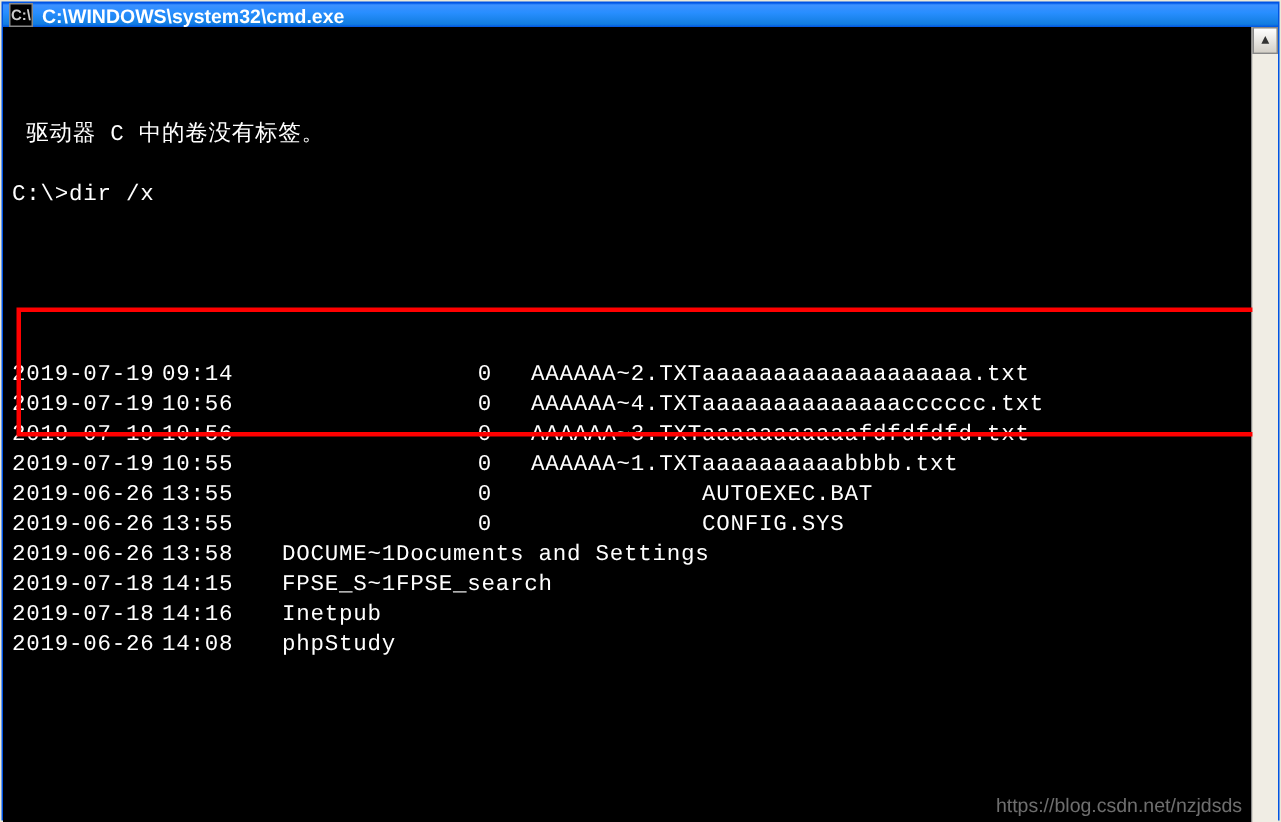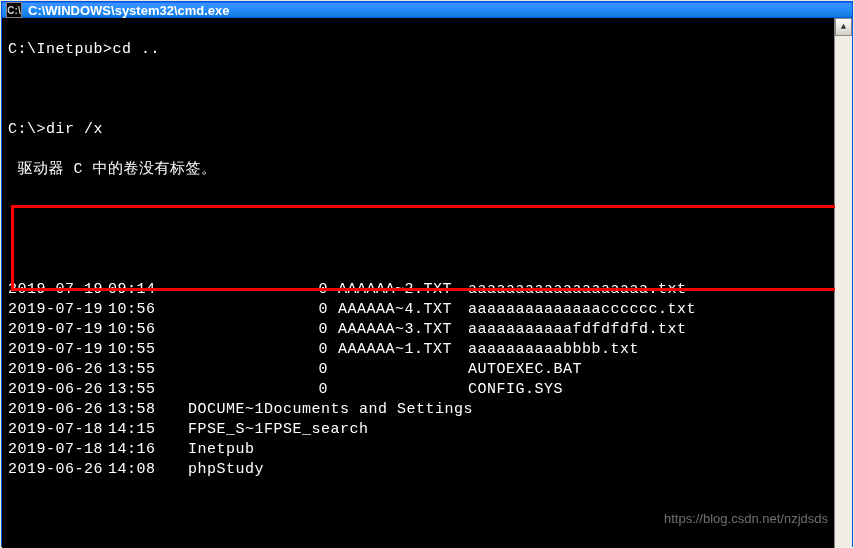--- a/index.html
+++ b/index.html
@@ -86,49 +86,48 @@
       position: absolute;
       border: 3px solid #ff0000;
       left: 9px;
       top: 187px;
       width: 830px;
       height: 86px;
       pointer-events: none;
     }
     .watermark {
       position: absolute;
-      bottom: 22px;
+      bottom: 4px;
       right: 26px;
       color: rgba(200,200,200,0.55);
       font-family: Arial, sans-serif;
       font-size: 13px;
     }
     .line { display: block; }
     .row { display: flex; }
     .c-date { width: 100px; font-family: Liberation Mono, monospace; }
     .c-time { width: 70px; }
     .c-dir { width: 90px; }
     .c-size { width: 70px; text-align: right; padding-right: 10px; }
-    .c-short { width: 130px; }
+    .c-short { width: 130px; text-align: right; }
     .c-name { }
   </style>
 </head>
 <body>
 
 <div class="window">
   <div class="titlebar">
     <div class="titlebar-icon">C:\</div>
     <div class="titlebar-text">C:\WINDOWS\system32\cmd.exe</div>
   </div>
   <div class="console-area">
     <div class="console-content">
-<span class="line"><span>C:\Inetpub&gt;</span><span>cd ..</span></span>
 <span class="line"> </span>
+<span class="line"> 驱动器 C 中的卷没有标签。</span>
 <span class="line"><span>C:\&gt;</span><span>dir /x</span></span>
-<span class="line"> 驱动器 C 中的卷没有标签。</span>
 <span class="line"> </span>
 <span class="line"> </span>
 <div id="rows-container"><div class="row"><span class="c-date">2019-07-19</span><span class="c-time">09:14</span><span class="c-dir"></span><span class="c-size">0</span><span class="c-short">AAAAAA~2.TXT</span><span class="c-name">aaaaaaaaaaaaaaaaaaa.txt</span></div><div class="row"><span class="c-date">2019-07-19</span><span class="c-time">10:56</span><span class="c-dir"></span><span class="c-size">0</span><span class="c-short">AAAAAA~4.TXT</span><span class="c-name">aaaaaaaaaaaaaacccccc.txt</span></div><div class="row"><span class="c-date">2019-07-19</span><span class="c-time">10:56</span><span class="c-dir"></span><span class="c-size">0</span><span class="c-short">AAAAAA~3.TXT</span><span class="c-name">aaaaaaaaaaafdfdfdfd.txt</span></div><div class="row"><span class="c-date">2019-07-19</span><span class="c-time">10:55</span><span class="c-dir"></span><span class="c-size">0</span><span class="c-short">AAAAAA~1.TXT</span><span class="c-name">aaaaaaaaaabbbb.txt</span></div><div class="row"><span class="c-date">2019-06-26</span><span class="c-time">13:55</span><span class="c-dir"></span><span class="c-size">0</span><span class="c-short"></span><span class="c-name">AUTOEXEC.BAT</span></div><div class="row"><span class="c-date">2019-06-26</span><span class="c-time">13:55</span><span class="c-dir"></span><span class="c-size">0</span><span class="c-short"></span><span class="c-name">CONFIG.SYS</span></div><div class="row"><span class="c-date">2019-06-26</span><span class="c-time">13:58</span><span class="c-dir"><dir><span class="c-size"></span><span class="c-short">DOCUME~1</span><span class="c-name">Documents and Settings</span></dir></span></div><div class="row"><span class="c-date">2019-07-18</span><span class="c-time">14:15</span><span class="c-dir"><dir><span class="c-size"></span><span class="c-short">FPSE_S~1</span><span class="c-name">FPSE_search</span></dir></span></div><div class="row"><span class="c-date">2019-07-18</span><span class="c-time">14:16</span><span class="c-dir"><dir><span class="c-size"></span><span class="c-short"></span><span class="c-name">Inetpub</span></dir></span></div><div class="row"><span class="c-date">2019-06-26</span><span class="c-time">14:08</span><span class="c-dir"><dir><span class="c-size"></span><span class="c-short"></span><span class="c-name">phpStudy</span></dir></span></div></div>
 
 
 
 
       <div class="highlight-box"></div>
     </div>
     <div class="scrollbar">

